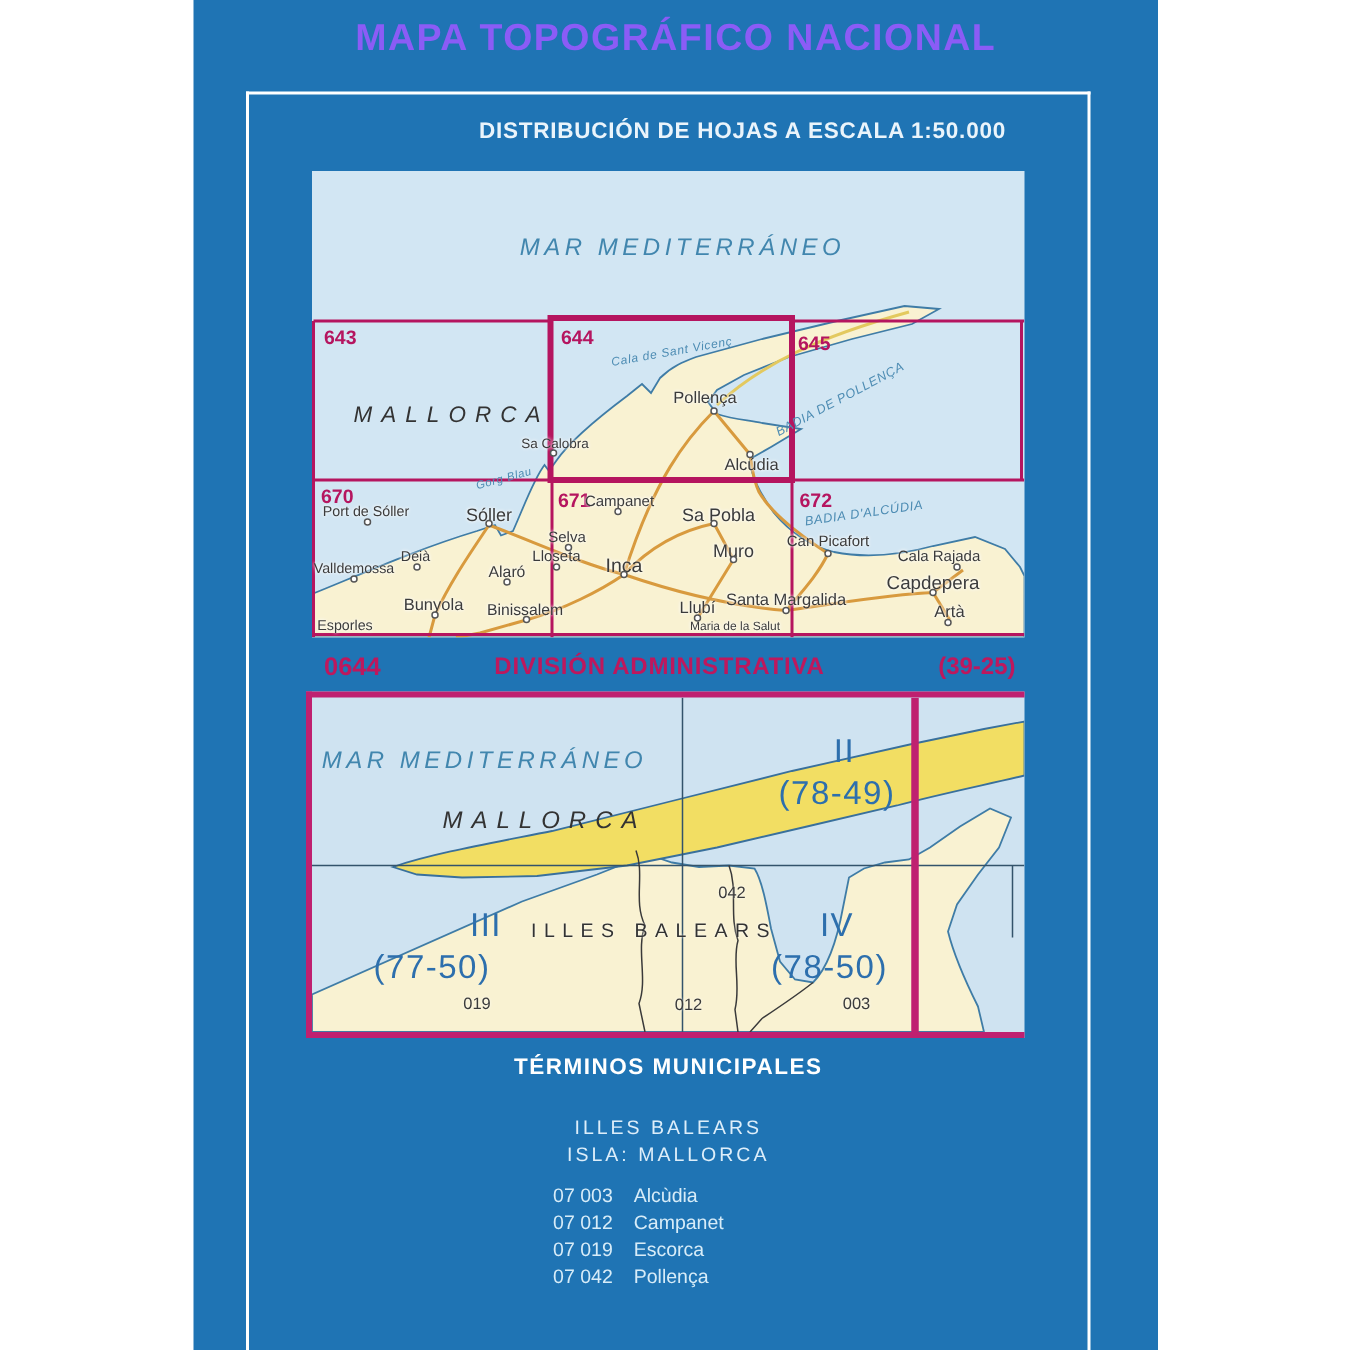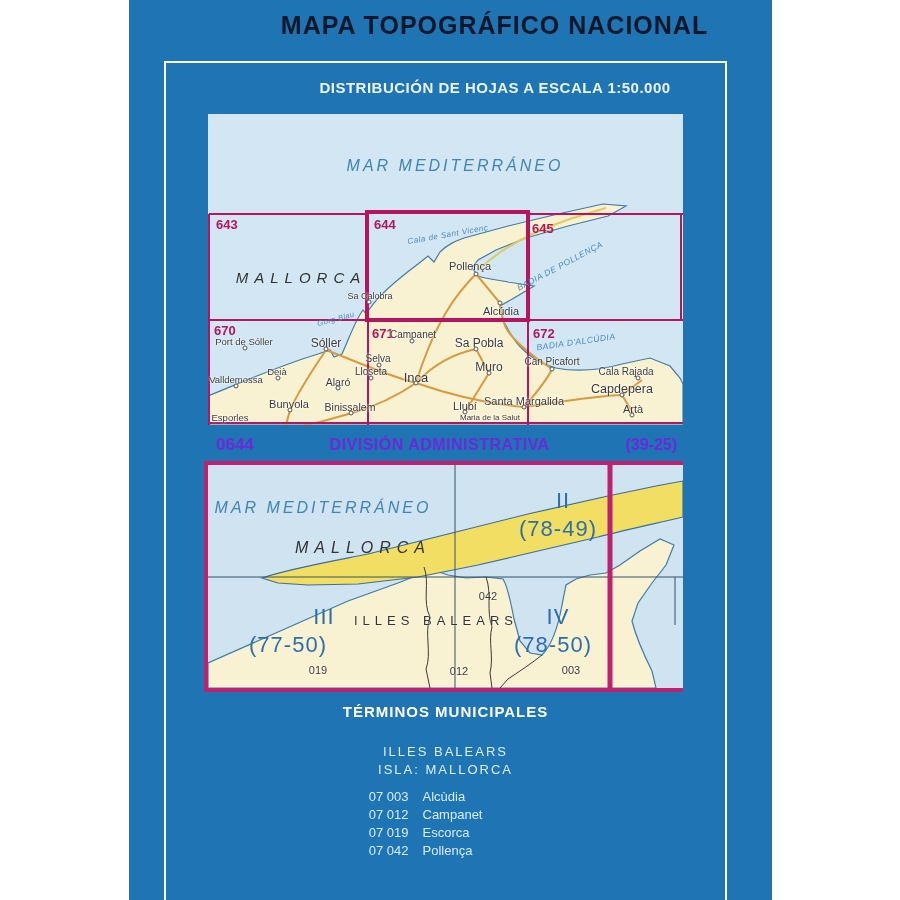--- a/index.html
+++ b/index.html
@@ -1,33 +1,33 @@
 <!DOCTYPE html>
 <html><head>
 <meta charset="utf-8">
 <style>
   html,body{margin:0;padding:0;background:#ffffff;}
   .page{position:relative;width:900px;height:900px;background:#ffffff;overflow:hidden;
         font-family:"Liberation Sans",sans-serif;}
   .panel{position:absolute;left:129px;top:0;width:643px;height:900px;background:#1f74b4;}
   .page-title{position:absolute;left:129px;top:11px;width:643px;text-align:center;
-        color:#0f172a;font-size:25px;font-weight:bold;letter-spacing:1px;padding-left:44px;}
+        color:#8b5cf6;font-size:25px;font-weight:bold;letter-spacing:1px;}
   .frame{position:absolute;left:164px;top:61px;width:563px;height:839px;
         border:2px solid #ffffff;border-bottom:none;box-sizing:border-box;}
   .subtitle{position:absolute;left:164px;top:79px;width:662px;text-align:center;
         color:#eaf4fb;font-size:15px;font-weight:bold;letter-spacing:0.5px;}
 
   .mapbox{position:absolute;overflow:hidden;}
   #map1{left:208px;top:114px;width:475px;height:311px;background:#d2e6f3;}
   #map2{left:204px;top:461px;width:475px;height:223px;background:#cfe3f1;
         border:4px solid #bf2070;border-right:none;}
 
   .divider-row{position:absolute;left:208px;top:433px;width:475px;height:24px;
         display:flex;align-items:center;justify-content:space-between;
-        color:#6d28d9;font-weight:bold;}
+        color:#be185d;font-weight:bold;}
   .divider-row .sheetno{font-size:17px;padding-left:8px;}
   .divider-row .divtitle{font-size:16px;letter-spacing:0.5px;}
   .divider-row .gridcode{font-size:16px;padding-right:6px;}
 
   .lbl{position:absolute;transform:translate(-50%,-50%);white-space:nowrap;line-height:1;}
   .k-sea{font-style:italic;color:#4186ae;letter-spacing:3px;}
   .k-island{font-style:italic;color:#333333;letter-spacing:6px;}
   .k-sheet{font-weight:bold;color:#b5155f;}
   .k-town{color:#3b3b3b;text-shadow:0 0 2px rgba(255,255,255,.95),0 0 3px rgba(255,255,255,.85);}
   .k-bay{font-style:italic;color:#4d8cb3;letter-spacing:0.5px;}

